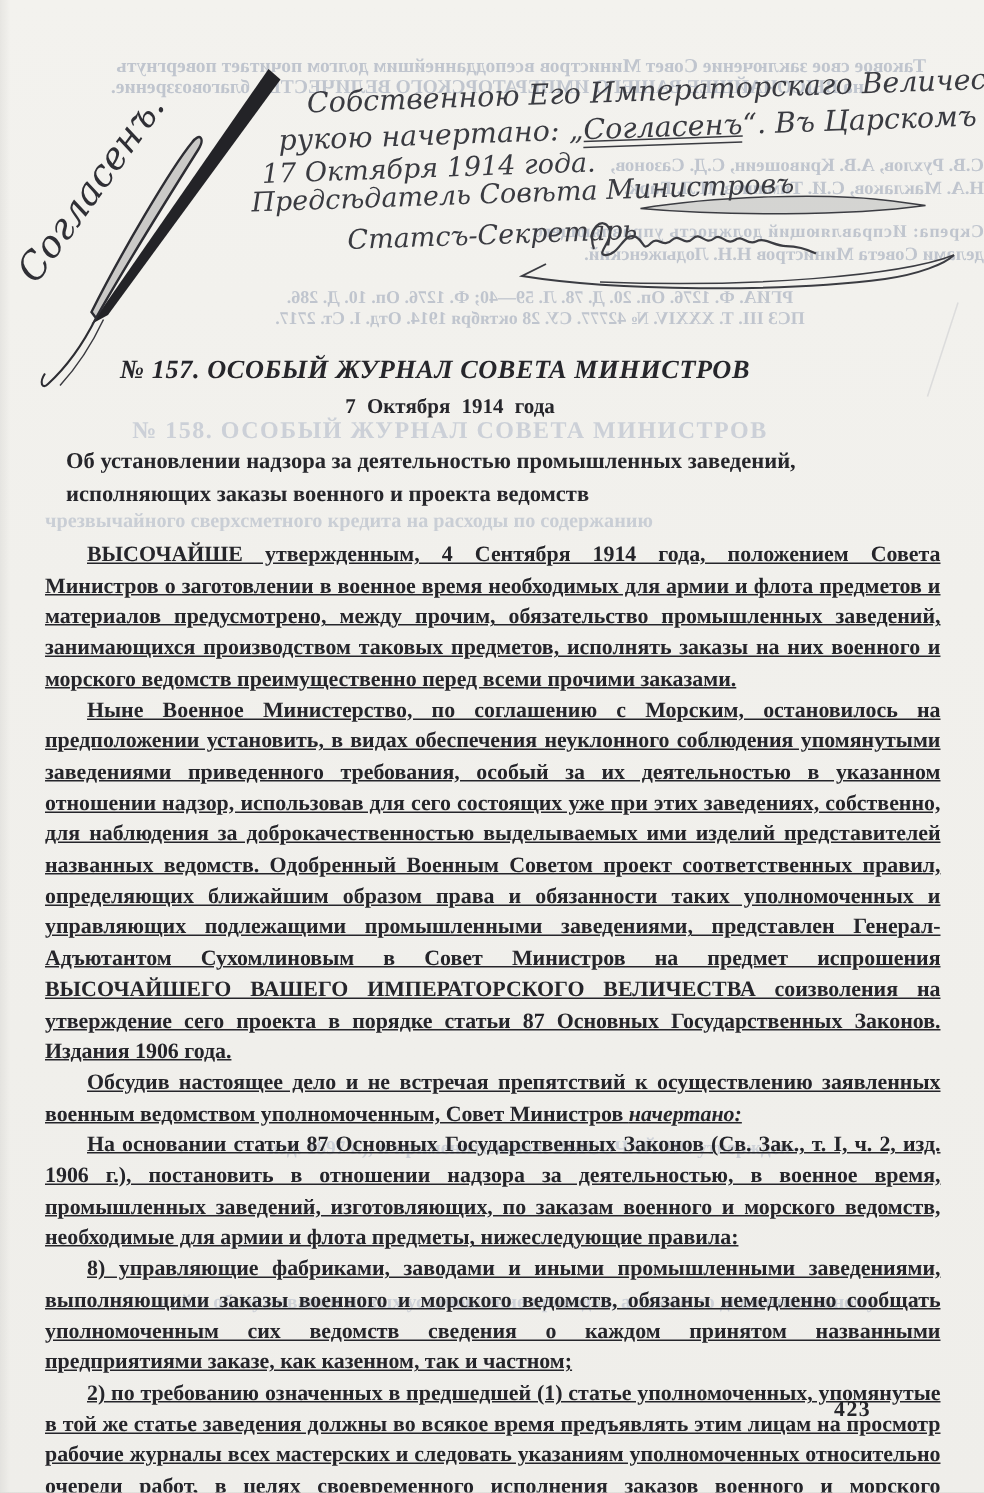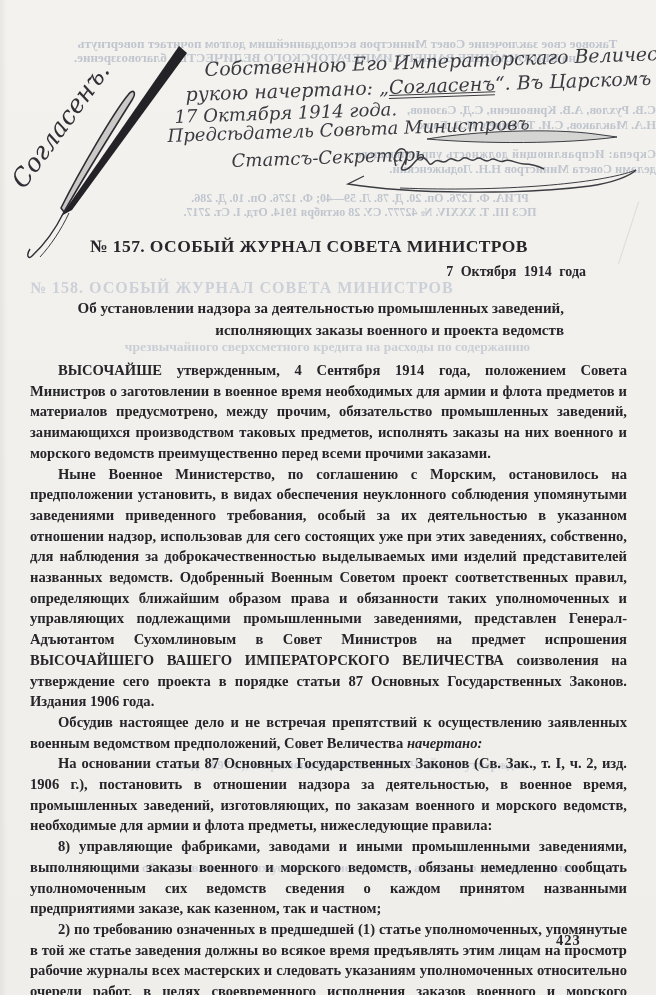--- a/index.html
+++ b/index.html
@@ -17,50 +17,50 @@
       font-weight:bold;white-space:nowrap;pointer-events:none;}
   .mir{transform:scaleX(-1);}
   .bt-top1{top:36px;left:55px;width:585px;font-size:13px;text-align:center;}
   .bt-top2{top:50px;left:30px;width:590px;font-size:13px;text-align:center;}
   .bt-names1{top:103px;left:398px;width:258px;font-size:12.5px;}
   .bt-names2{top:118px;left:398px;width:258px;font-size:12.5px;}
   .bt-skrepa1{top:147px;left:392px;width:264px;font-size:12px;letter-spacing:.5px;}
   .bt-skrepa2{top:162px;left:398px;width:258px;font-size:12.5px;}
   .bt-rgia1{top:191px;left:120px;width:480px;font-size:12px;text-align:center;}
   .bt-rgia2{top:205px;left:120px;width:480px;font-size:12px;text-align:center;}
-  .bt-journal158{top:279px;left:30px;width:540px;font-size:16px;text-align:left;
+  .bt-journal158{top:279px;left:30px;width:540px;font-size:16px;text-align:center;
       letter-spacing:1px;color:#c3c9d3;}
-  .bt-credit{top:339px;left:30px;width:595px;font-size:13.5px;text-align:center;color:#c0c6d0;}
+  .bt-credit{top:339px;left:30px;width:595px;font-size:13.5px;text-align:left;color:#c0c6d0;}
   .bt-frag1{top:757px;left:90px;width:530px;font-size:13px;color:#c6cbd4;text-align:center;}
   .bt-frag2{top:860px;left:55px;width:580px;font-size:13px;color:#c6cbd4;text-align:center;}
   .scratch{position:absolute;top:200px;left:628px;width:1px;height:66px;
       background:#9aa0aa;opacity:.25;transform:rotate(18deg);}
   
   .hw{position:absolute;font-family:"DejaVu Serif", serif;font-style:italic;
       color:#3a3b41;white-space:nowrap;transform:rotate(-2deg);transform-origin:left bottom;}
   .hw-l1{top:58px;left:205px;font-size:19px;}
   .hw-l2{top:83px;left:186px;font-size:19px;}
   .hw-l3{top:106px;left:175px;font-size:18px;}
   .hw-l4{top:125px;left:168px;font-size:18px;}
   .hw-l5{top:150px;left:232px;font-size:18px;}
   .hw-underlined{border-bottom:1px solid #3a3b41;text-decoration:underline;}
   .fl{position:absolute;pointer-events:none;}
   .fl-scrawl{top:38px;left:8px;}
   .fl-minister{top:127px;left:425px;}
   .fl-sign{top:140px;left:386px;}
   .fl-swoosh{top:164px;left:340px;}
   
   .prt{position:absolute;font-weight:bold;text-align:center;}
-  .title{top:236px;left:39px;width:540px;text-align:center;font-size:17.5px;
-      letter-spacing:.4px;white-space:nowrap;}
-  .date{top:264px;left:46px;width:540px;text-align:right;font-size:14px;word-spacing:4px;}
-  .subject{top:297px;left:24px;width:540px;text-align:right;font-size:15px;line-height:22px;}
+  .title{top:236px;left:20px;width:540px;text-align:center;font-size:17.5px;
+      letter-spacing:.4px;white-space:nowrap;font-style:italic;}
+  .date{top:264px;left:30px;width:540px;text-align:center;font-size:14px;word-spacing:4px;}
+  .subject{top:297px;left:44px;width:540px;text-align:left;font-size:15px;line-height:22px;}
   .bodytext{top:360px;left:30px;width:597px;font-size:14.6px;line-height:20.7px;
       text-align:justify;color:#25252a;}
-  .bodytext p{margin:0;text-indent:28px;}
+  .bodytext p{margin:0;text-indent:28px;text-decoration:underline;}
   .bodytext .it{font-style:italic;}
   .pageno{top:932px;left:556px;font-size:14.5px;letter-spacing:1px;}
 </style>
 </head>
 <body>
 
 <div class="page">
 
   <div class="bt mir bt-top1">Таковое свое заключение Совет Министров всеподданнейшим долгом почитает повергнуть</div>
   <div class="bt mir bt-top2">на ВЫСОЧАЙШЕЕ ВАШЕГО ИМПЕРАТОРСКОГО ВЕЛИЧЕСТВА благовоззрение.</div>
@@ -106,21 +106,21 @@
   <div class="prt title">№ 157. ОСОБЫЙ ЖУРНАЛ СОВЕТА МИНИСТРОВ</div>
   <div class="prt date">7 Октября 1914 года</div>
   <div class="prt subject">
     <div>Об установлении надзора за деятельностью промышленных заведений,</div>
     <div>исполняющих заказы военного и проекта ведомств</div>
   </div>
 
   <div class="prt bodytext">
     <p>ВЫСОЧАЙШЕ утвержденным, 4 Сентября 1914 года, положением Совета Министров о заготовлении в военное время необходимых для армии и флота предметов и материалов предусмотрено, между прочим, обязательство промышленных заведений, занимающихся производством таковых предметов, исполнять заказы на них военного и морского ведомств преимущественно перед всеми прочими заказами.</p>
     <p>Ныне Военное Министерство, по соглашению с Морским, остановилось на предположении установить, в видах обеспечения неуклонного соблюдения упомянутыми заведениями приведенного требования, особый за их деятельностью в указанном отношении надзор, использовав для сего состоящих уже при этих заведениях, собственно, для наблюдения за доброкачественностью выделываемых ими изделий представителей названных ведомств. Одобренный Военным Советом проект соответственных правил, определяющих ближайшим образом права и обязанности таких уполномоченных и управляющих подлежащими промышленными заведениями, представлен Генерал-Адъютантом Сухомлиновым в Совет Министров на предмет испрошения ВЫСОЧАЙШЕГО ВАШЕГО ИМПЕРАТОРСКОГО ВЕЛИЧЕСТВА соизволения на утверждение сего проекта в порядке статьи 87 Основных Государственных Законов. Издания 1906 года.</p>
-    <p><span>Обсудив настоящее дело и не встречая препятствий к осуществлению заявленных военным ведомством предположений, Совет Величества </span><span class="it">начертано:</span></p>
+    <p><span>Обсудив настоящее дело и не встречая препятствий к осуществлению заявленных военным ведомством уполномоченным, Совет Министров </span><span class="it">начертано:</span></p>
     <p>На основании статьи 87 Основных Государственных Законов (Св. Зак., т. I, ч. 2, изд. 1906 г.), постановить в отношении надзора за деятельностью, в военное время, промышленных заведений, изготовляющих, по заказам военного и морского ведомств, необходимые для армии и флота предметы, нижеследующие правила:</p>
     <p>8) управляющие фабриками, заводами и иными промышленными заведениями, выполняющими заказы военного и морского ведомств, обязаны немедленно сообщать уполномоченным сих ведомств сведения о каждом принятом названными предприятиями заказе, как казенном, так и частном;</p>
     <p>2) по требованию означенных в предшедшей (1) статье уполномоченных, упомянутые в той же статье заведения должны во всякое время предъявлять этим лицам на просмотр рабочие журналы всех мастерских и следовать указаниям уполномоченных относительно очереди работ, в целях своевременного исполнения заказов военного и морского ведомств. В том случае, если заказы этих ведомств выполняются в промышленном заведении одновременно, установление очереди работ зависит от соглашения подлежащих уполномоченных, и</p>
 
   </div>
 
   <div class="prt pageno">423</div>
 </div>
 
 </body></html>

